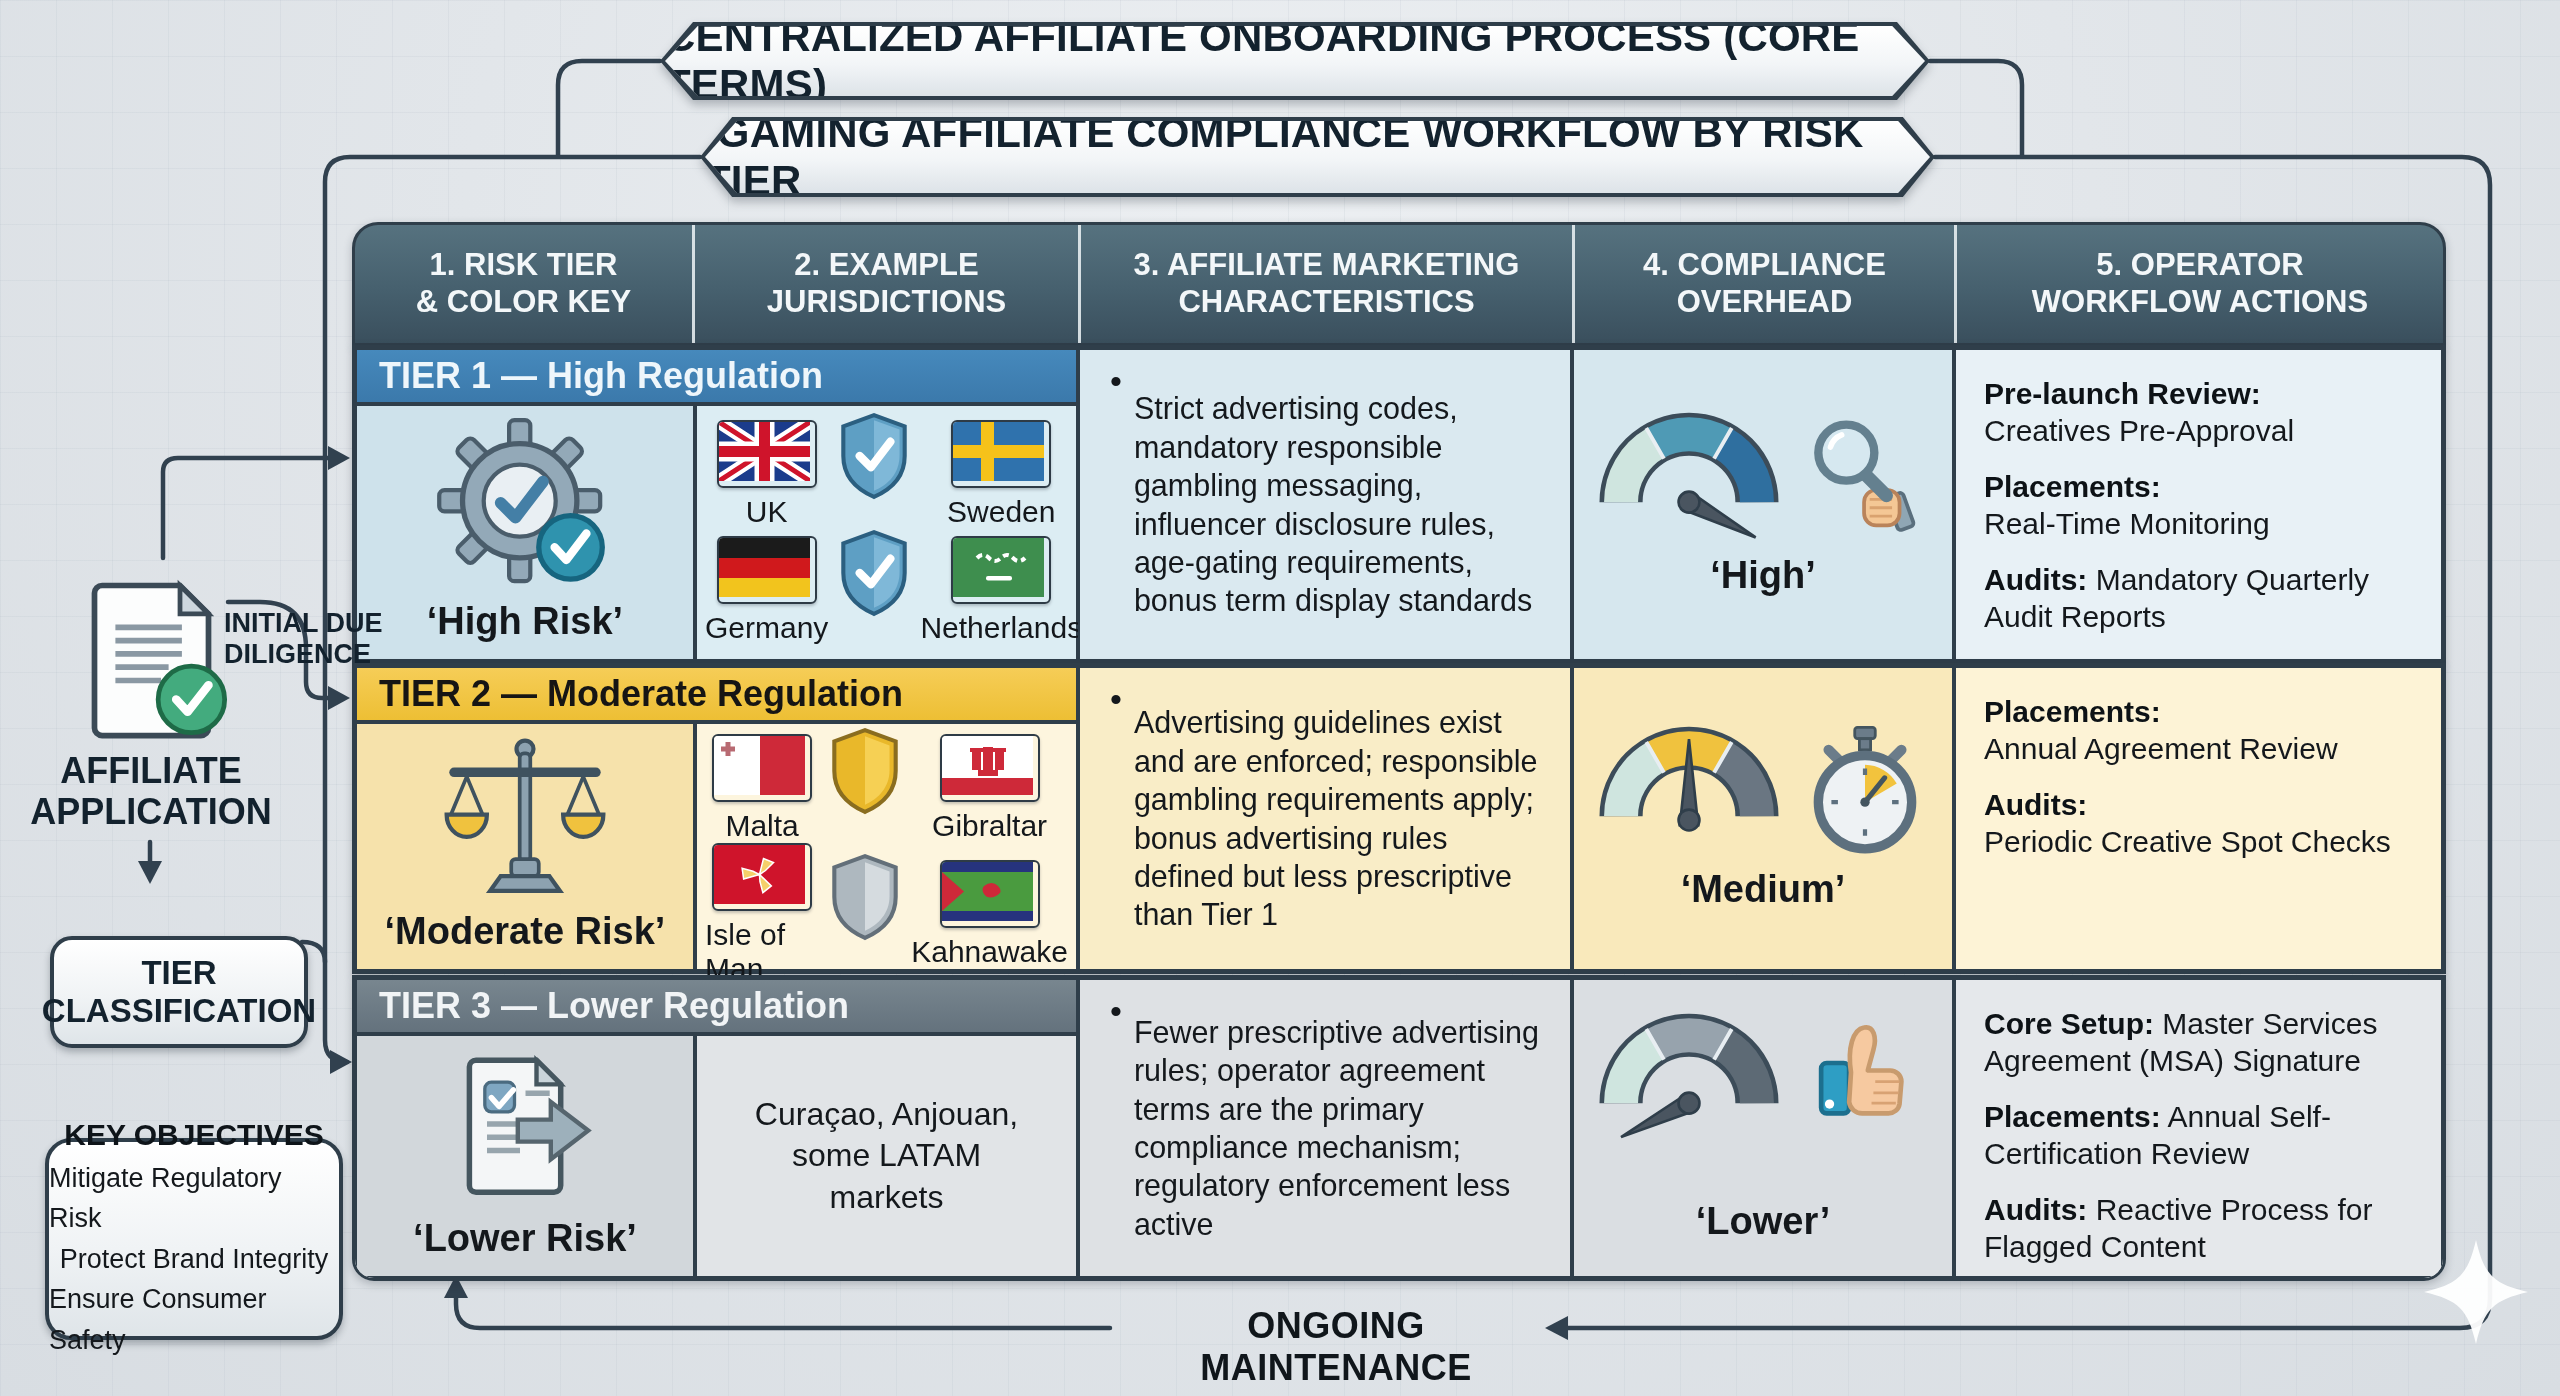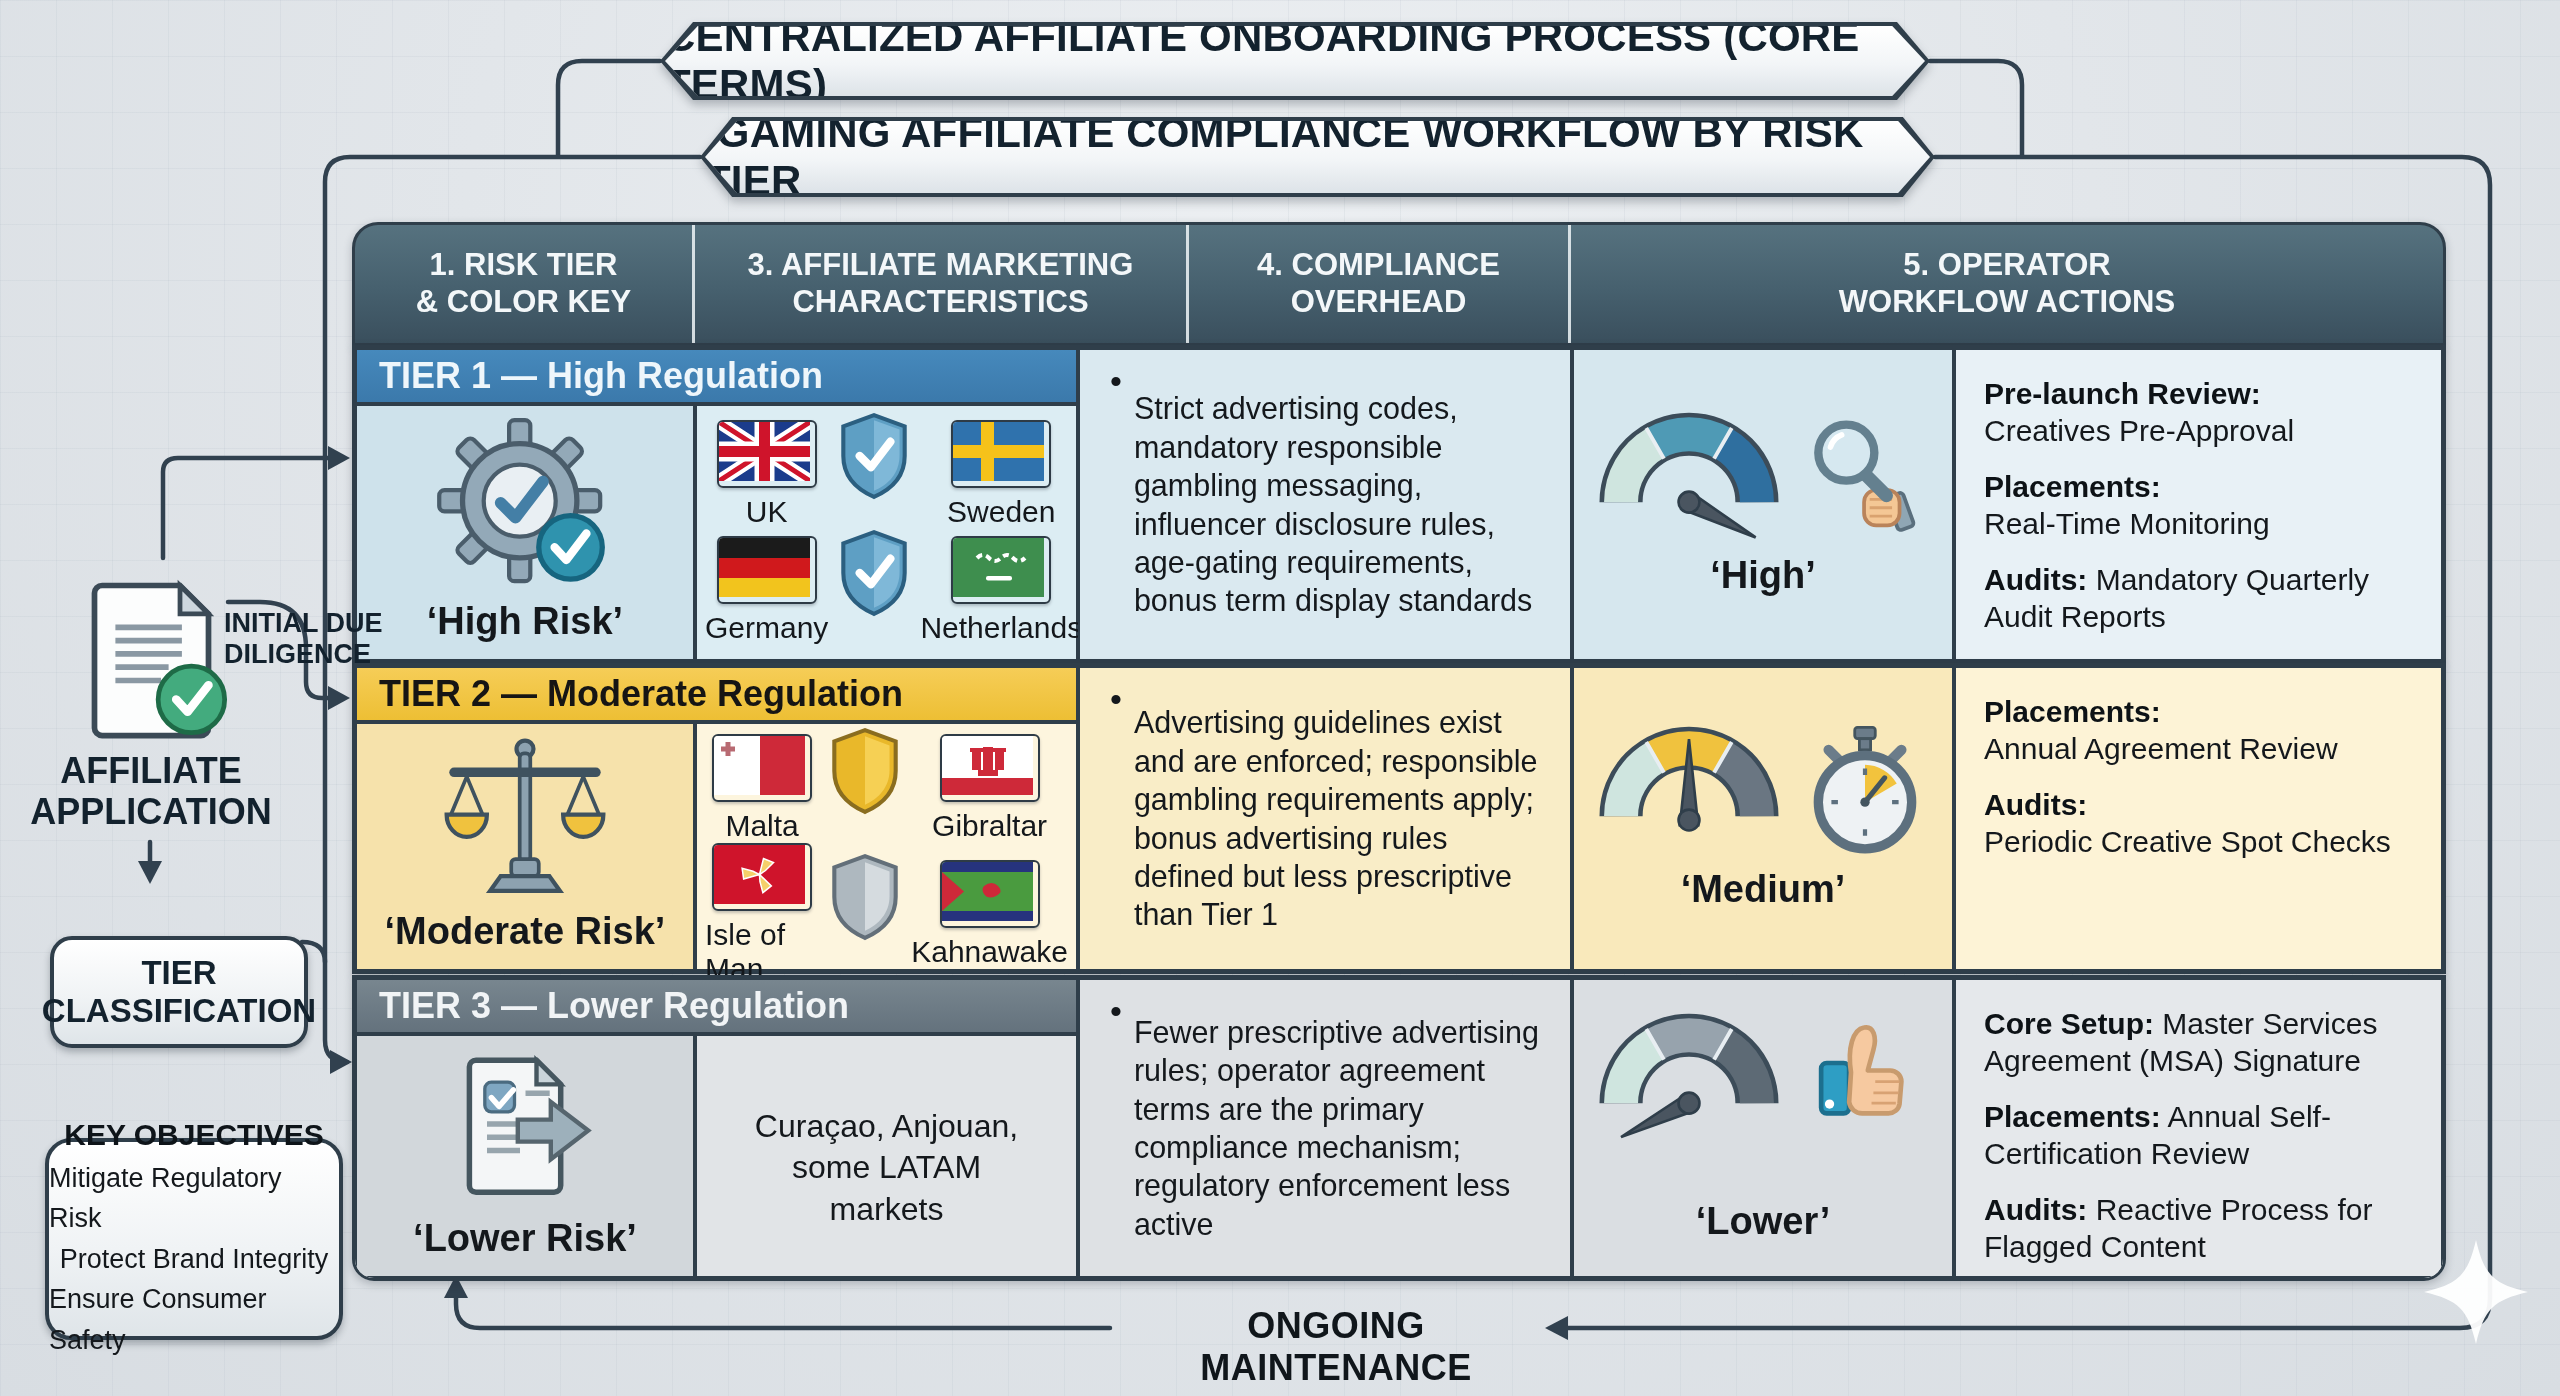--- a/index.html
+++ b/index.html
@@ -68,21 +68,21 @@
   .blocklbl b{display:block;}
   
   .jur{display:grid;grid-template-columns:1fr 92px 1fr;grid-template-rows:1fr 1fr;height:100%;
     align-items:center;justify-items:center;padding:10px 8px;box-sizing:border-box;}
   .flagbox{display:flex;flex-direction:column;align-items:center;gap:7px;}
   .flag{width:96px;height:64px;border:2.5px solid #2e3b46;border-radius:6px;overflow:hidden;
     box-shadow:0 2px 3px rgba(30,40,50,.25);}
   .flag svg{display:block;}
   .flaglbl{font-size:30px;color:#14181c;}
   .jur3-text{height:100%;display:flex;align-items:center;justify-content:center;text-align:center;
-    font-size:32px;line-height:1.3;color:#14181c;padding:12px 34px;}
+    font-size:32px;line-height:1.3;color:#14181c;padding:0 34px;}
   
   .flow-label{position:absolute;z-index:2;font-weight:bold;color:#13222e;text-align:center;white-space:pre-line;}
   #app-label{left:8px;top:750px;width:286px;font-size:36px;line-height:1.15;}
   #idd-label{left:224px;top:608px;width:160px;font-size:27px;line-height:1.15;text-align:left;}
   .node{position:absolute;z-index:2;background:linear-gradient(180deg,#ffffff 0%,#f0f3f5 55%,#dfe5e9 100%);
     border:4px solid #2f3e4a;display:flex;flex-direction:column;align-items:center;justify-content:center;
     box-shadow:0 4px 7px rgba(30,40,50,.3);margin-top:48px;}
   #tier-class{left:50px;top:888px;width:250px;height:104px;border-radius:22px;
     font-weight:bold;font-size:33px;line-height:1.15;color:#13222e;text-align:center;white-space:pre-line;}
   #key-obj{left:45px;top:1090px;width:290px;height:182px;border-radius:26px;padding:6px 0;}
@@ -132,20 +132,22 @@
     <div class="hexo">
         <div class="hexi">
       <span class="banner-text">IGAMING AFFILIATE COMPLIANCE WORKFLOW BY RISK TIER</span>
     </div>
       </div>
   </div>
 
   <div class="sect" id="thead">
     <div class="hcell h1">1. RISK TIER
 &amp; COLOR KEY</div>
+    <div class="hcell h2">2. EXAMPLE
+JURISDICTIONS</div>
     <div class="hcell h3">3. AFFILIATE MARKETING
 CHARACTERISTICS</div>
     <div class="hcell h4">4. COMPLIANCE
 OVERHEAD</div>
     <div class="hcell h5">5. OPERATOR
 WORKFLOW ACTIONS</div>
   </div>
 
   <div class="sect row" id="row1">
     <div class="band">TIER 1 — High Regulation</div>

